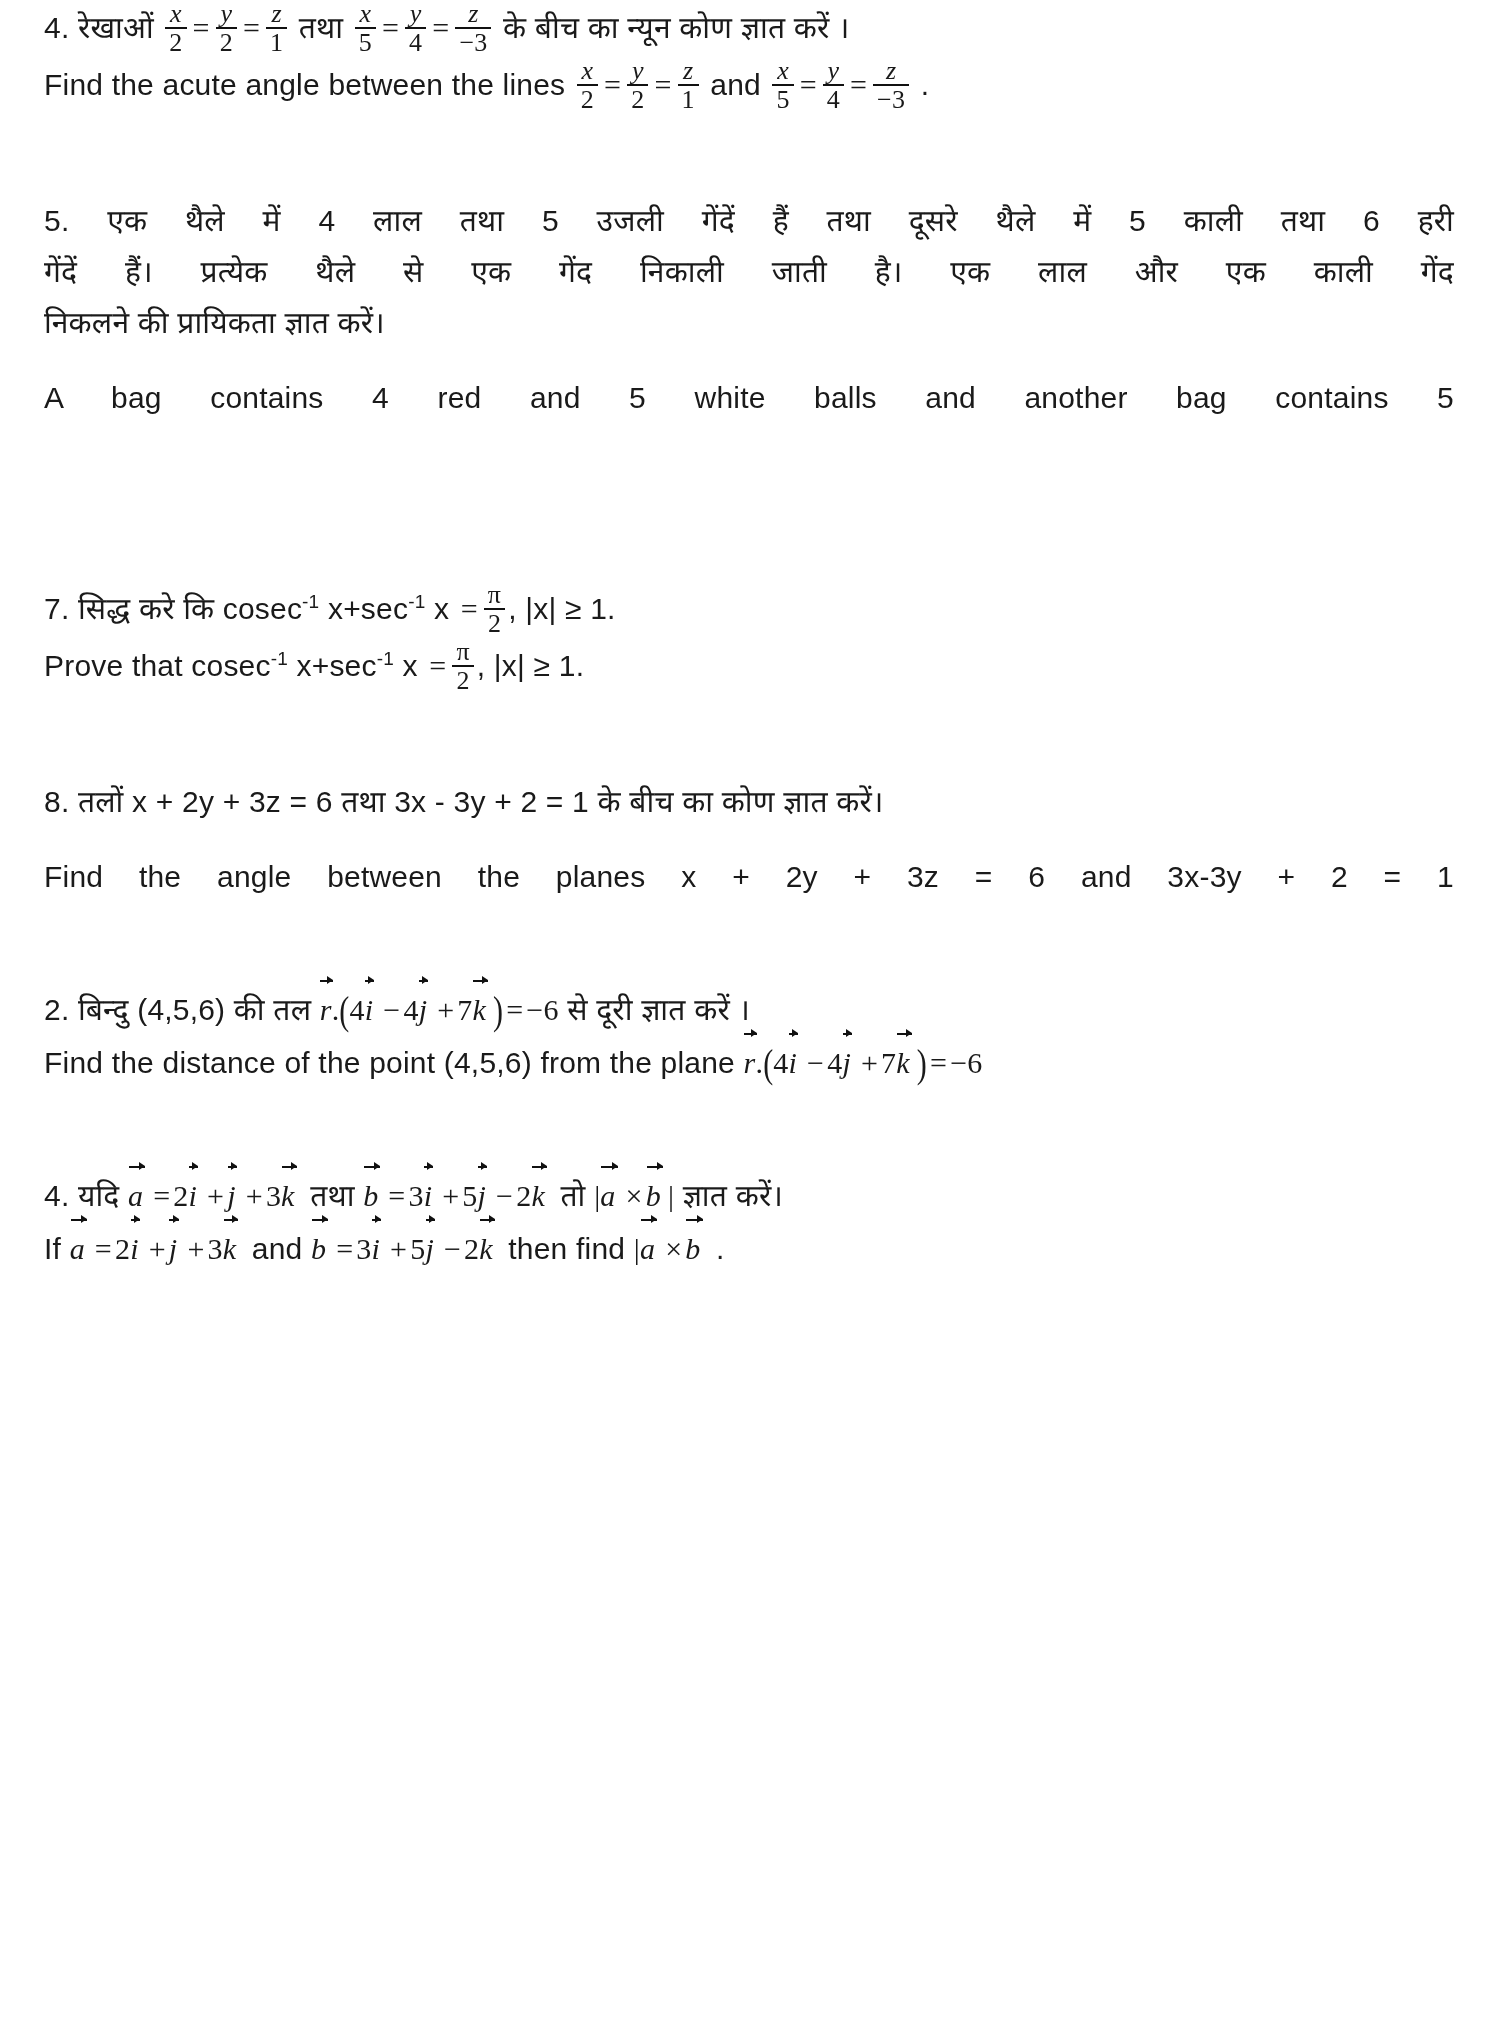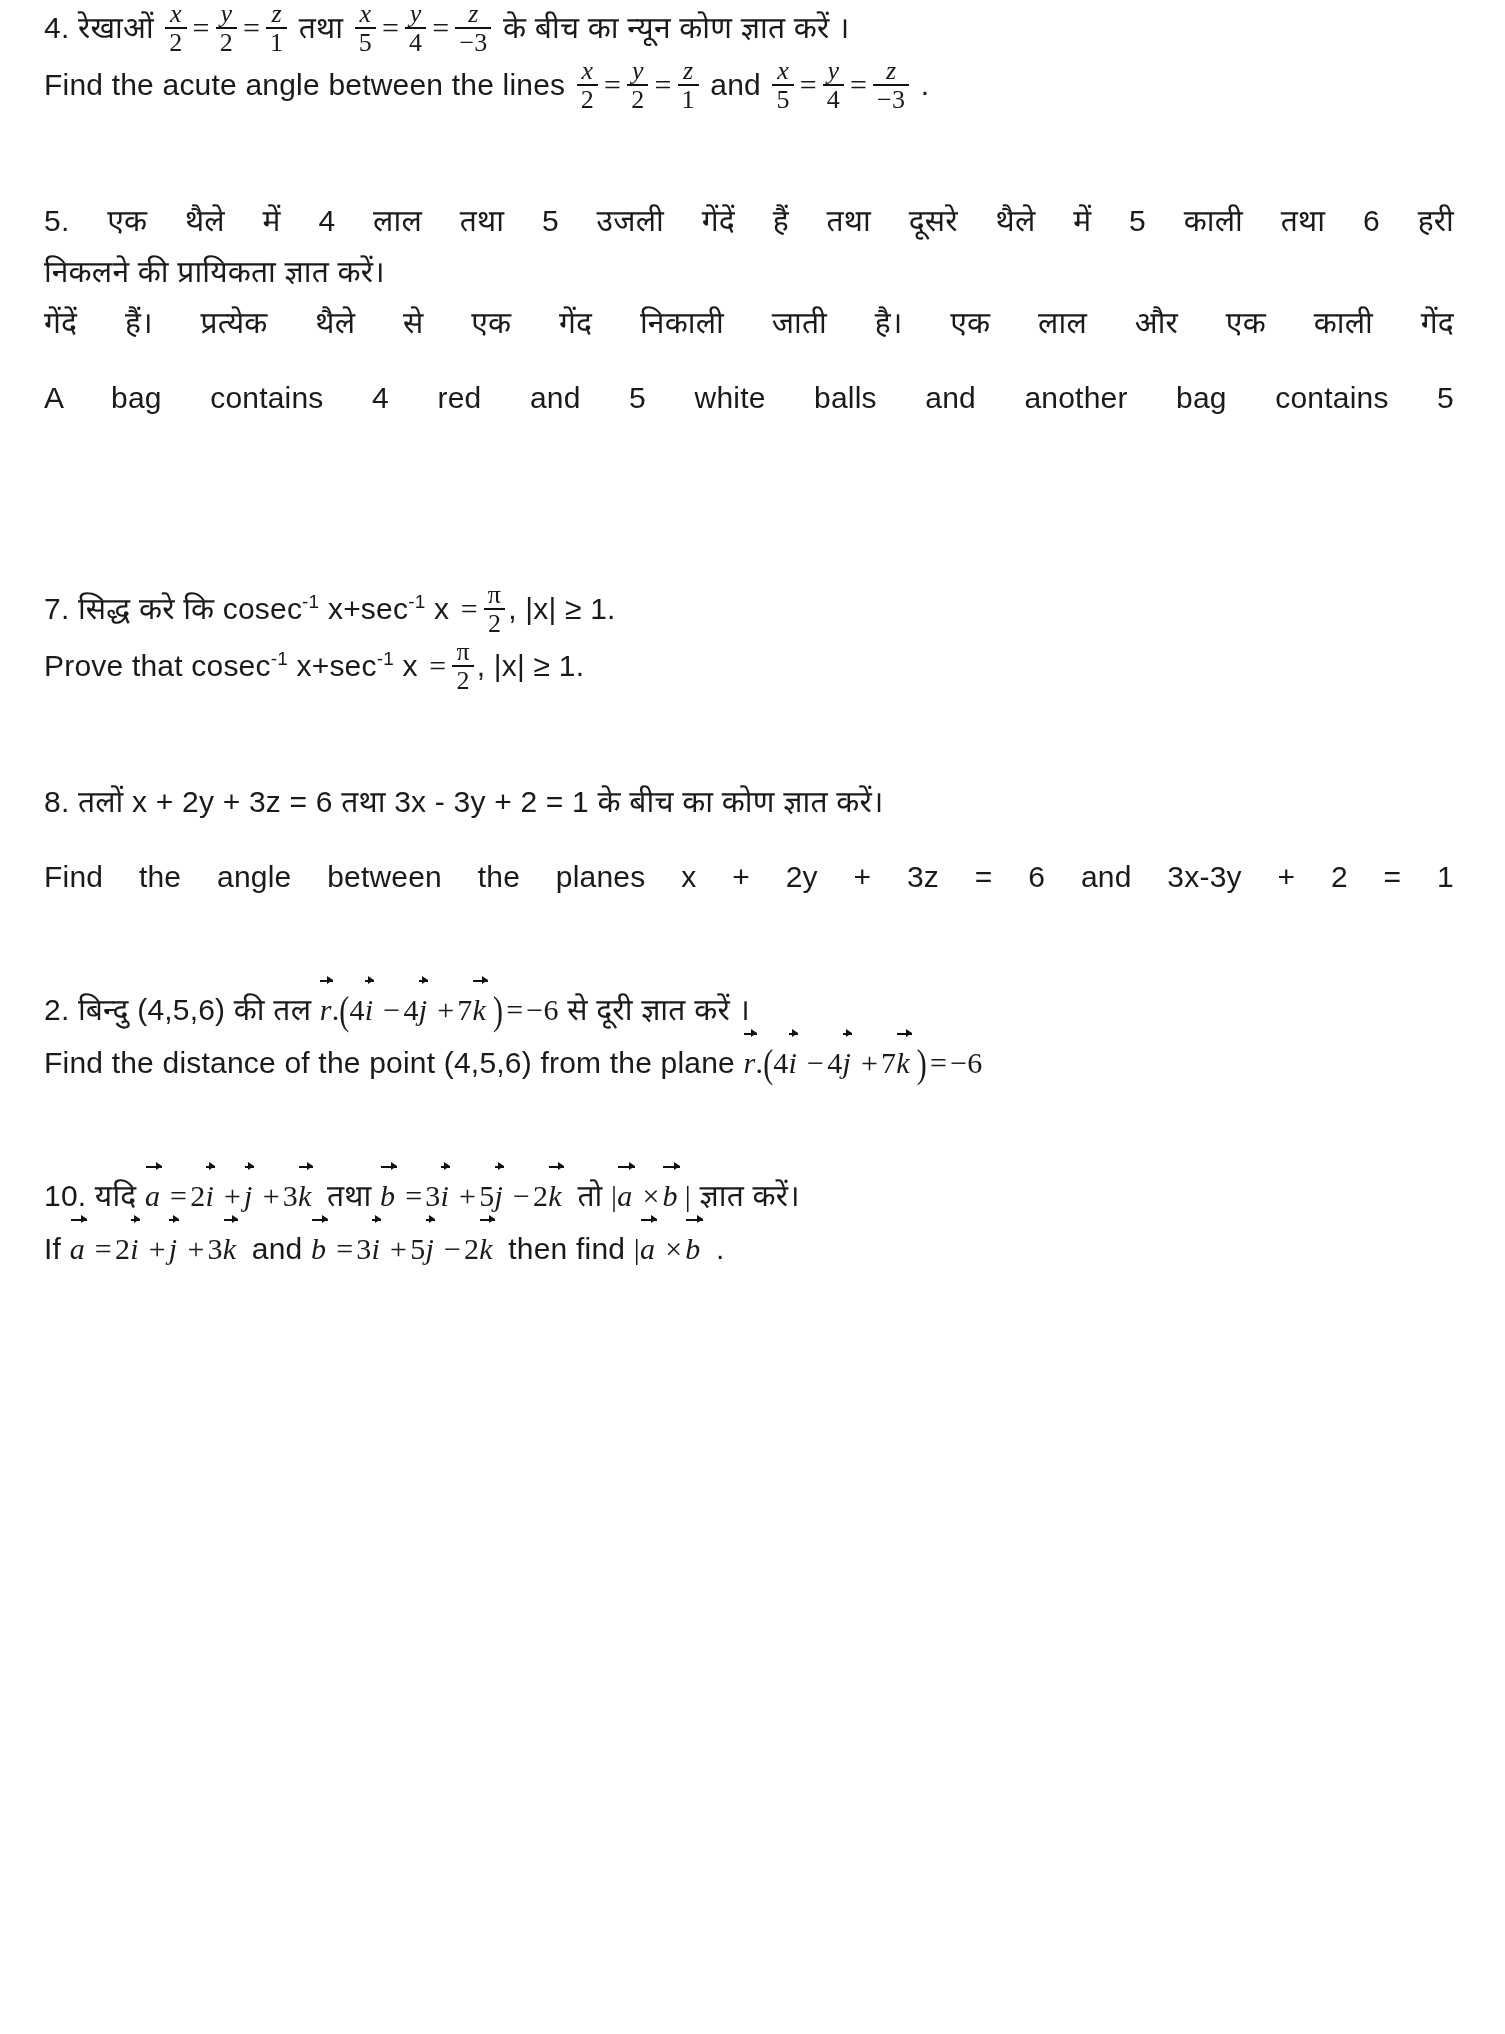--- a/index.html
+++ b/index.html
@@ -170,22 +170,22 @@
           <span class="frac"><span class="num">x</span><span class="den">5</span></span><span class="op">=</span><span class="frac"><span class="num">y</span><span class="den">4</span></span><span class="op">=</span><span class="frac"><span class="num">z</span><span class="den">−3</span></span>
         </span>
         <span>.</span>
       </div>
     </div>
 
     <div class="gap-xl"></div>
 
     <div class="qblock">
       <div class="line hi just">5. एक थैले में 4 लाल तथा 5 उजली गेंदें हैं तथा दूसरे थैले में 5 काली तथा 6 हरी</div>
+      <div class="line hi just">गेंदें हैं। प्रत्येक थैले से एक गेंद निकाली जाती है। एक लाल और एक काली गेंद</div>
       <div class="line hi just-last">निकलने की प्रायिकता ज्ञात करें।</div>
-      <div class="line hi just">गेंदें हैं। प्रत्येक थैले से एक गेंद निकाली जाती है। एक लाल और एक काली गेंद</div>
       <div class="gap-sm"></div>
       <div class="line en just">A bag contains 4 red and 5 white balls and another bag contains 5</div>
     </div>
 
     <div class="gap-xl"></div>
 
 
     <div class="gap-xl"></div>
 
     <div class="qblock">
@@ -232,21 +232,21 @@
         <span class="nowrapgrp">
           <span class="vec mi">r</span><span class="mn">.</span><span class="big-paren">(</span><span class="mn">4</span><span class="vec mi vecwide">i</span><span class="op">−</span><span class="mn">4</span><span class="vec mi vecwide">j</span><span class="op">+</span><span class="mn">7</span><span class="vec mi vecwide">k</span><span class="big-paren">)</span><span class="op">=</span><span class="mn">−6</span>
         </span>
       </div>
     </div>
 
     <div class="gap-xl"></div>
 
     <div class="qblock">
       <div class="line hi">
-        <span>10. यदि</span>
+        <span>4. यदि</span>
         <span class="nowrapgrp">
           <span class="vec mi vecwide">a</span><span class="op">=</span><span class="mn">2</span><span class="vec mi vecwide">i</span><span class="op">+</span><span class="vec mi vecwide">j</span><span class="op">+</span><span class="mn">3</span><span class="vec mi vecwide">k</span>
         </span>
         <span>तथा</span>
         <span class="nowrapgrp">
           <span class="vec mi vecwide">b</span><span class="op">=</span><span class="mn">3</span><span class="vec mi vecwide">i</span><span class="op">+</span><span class="mn">5</span><span class="vec mi vecwide">j</span><span class="op">−</span><span class="mn">2</span><span class="vec mi vecwide">k</span>
         </span>
         <span>तो</span>
         <span class="nowrapgrp">
           <span class="mn">|</span><span class="vec mi vecwide">a</span><span class="op">×</span><span class="vec mi vecwide">b</span><span class="mn">|</span>

